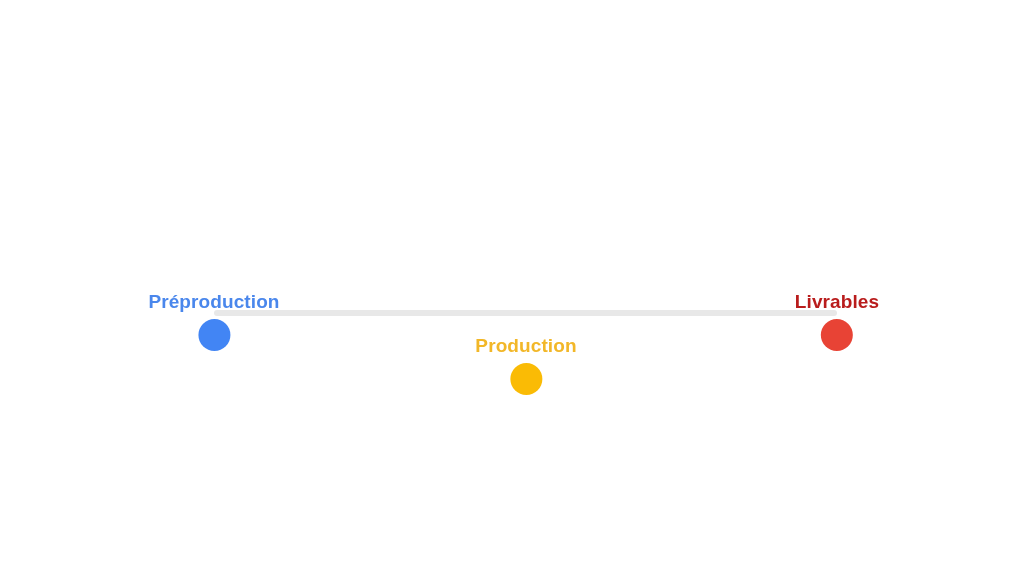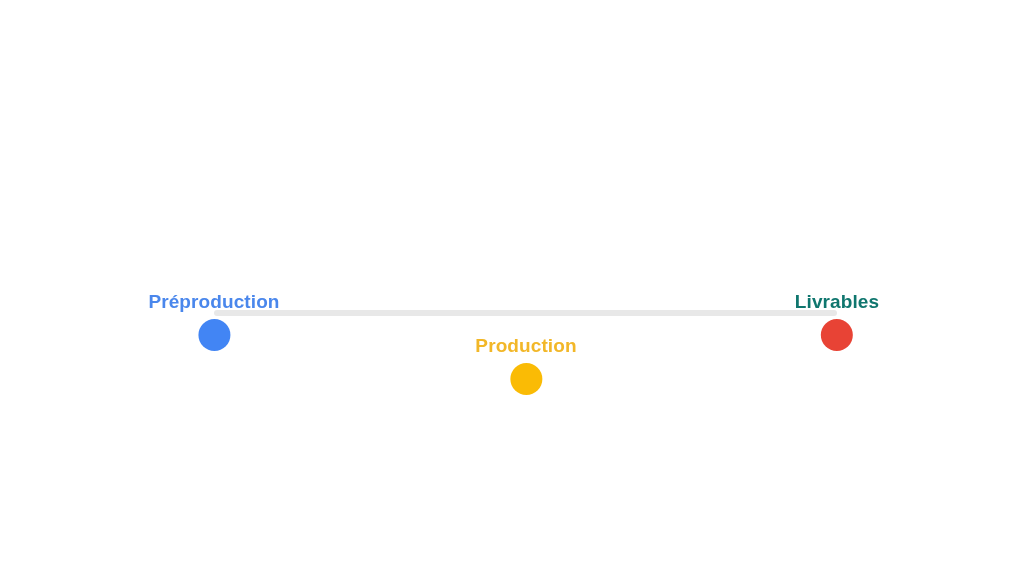--- a/index.html
+++ b/index.html
@@ -74,18 +74,18 @@
         <span class="step-node" style="background: rgb(66, 133, 244); width: 32px; height: 32px;"></span>
       </div>
     </div>
     <div class="step" style="left: 526px; top: 291px;">
       <span class="step-label" style="color: rgb(242, 183, 40); margin-top: 44px;">Production</span>
       <div class="step-node-wrap">
         <span class="step-node" style="background: rgb(250, 187, 5); width: 32px; height: 32px;"></span>
       </div>
     </div>
     <div class="step" style="left: 837px; top: 291px;">
-      <span class="step-label" style="color: #0f766e;">Livrables</span>
+      <span class="step-label" style="color: #b91c1c;">Livrables</span>
       <div class="step-node-wrap">
         <span class="step-node" style="background: rgb(232, 67, 53); width: 32px; height: 32px;"></span>
       </div>
     </div>
   </div>
 
 </body></html>

